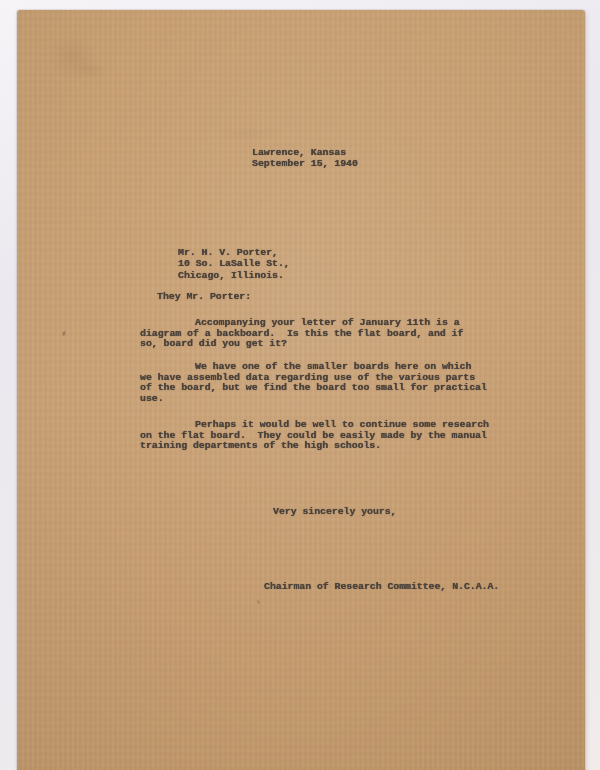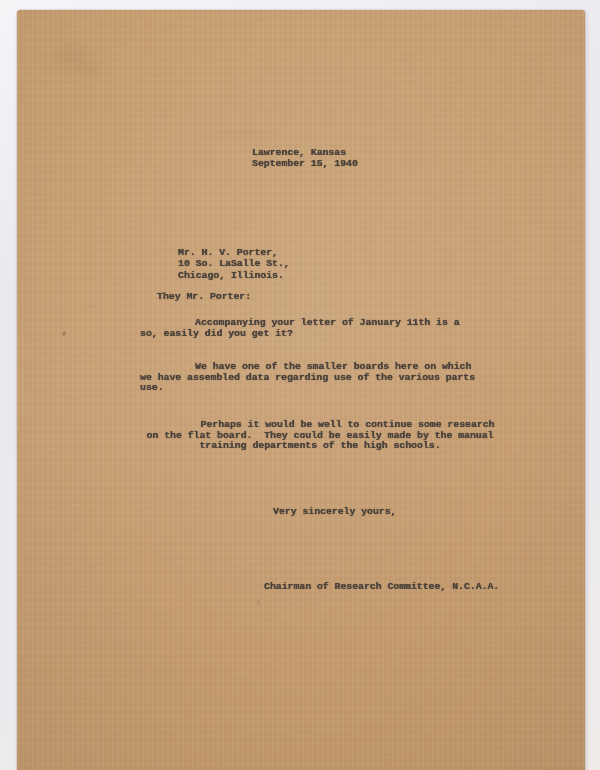--- a/index.html
+++ b/index.html
@@ -55,21 +55,21 @@
     filter: blur(0.22px);
   }
   .dateline   { left: 235px; top: 137px; }
   .dateline .tline  { height: 11px; line-height: 11px; }
   .recipient  { left: 140px; top: 237px; }
   .recipient .tline { height: 11.3px; line-height: 11.3px; padding-left: 21px; }
   .salutation { left: 140px; top: 282px; }
   .para  { left: 123px; width: 360px; }
   .para1 { top: 308px; }
   .para2 { top: 352px; }
-  .para3 { top: 410px; text-align: center; }
+  .para3 { top: 410px; }
   .indent { padding-left: 55px; }
   .closing    { left: 256px; top: 497px; }
   .signature  { left: 247px; top: 572px; }
 
   
   .speck {
     position: absolute;
     border-radius: 50%;
     filter: blur(0.4px);
     pointer-events: none;
@@ -118,26 +118,28 @@
       <div class="tline">10 So. LaSalle St.,</div>
       <div class="tline">Chicago, Illinois.</div>
     </div>
 
     <div class="block salutation">
       <div class="tline">They Mr. Porter:</div>
     </div>
 
     <div class="block para para1">
       <div class="tline indent">Accompanying your letter of January 11th is a</div>
-      <div class="tline">so, easily did you get it?</div>
+      <div class="tline">diagram of a backboard.  Is this the flat board, and if</div>
+      <div class="tline">so, board did you get it?</div>
     </div>
 
     <div class="block para para2">
       <div class="tline indent">We have one of the smaller boards here on which</div>
       <div class="tline">we have assembled data regarding use of the various parts</div>
+      <div class="tline">of the board, but we find the board too small for practical</div>
       <div class="tline">use.</div>
     </div>
 
     <div class="block para para3">
       <div class="tline indent">Perhaps it would be well to continue some research</div>
       <div class="tline">on the flat board.  They could be easily made by the manual</div>
       <div class="tline">training departments of the high schools.</div>
     </div>
 
     <div class="block closing">

